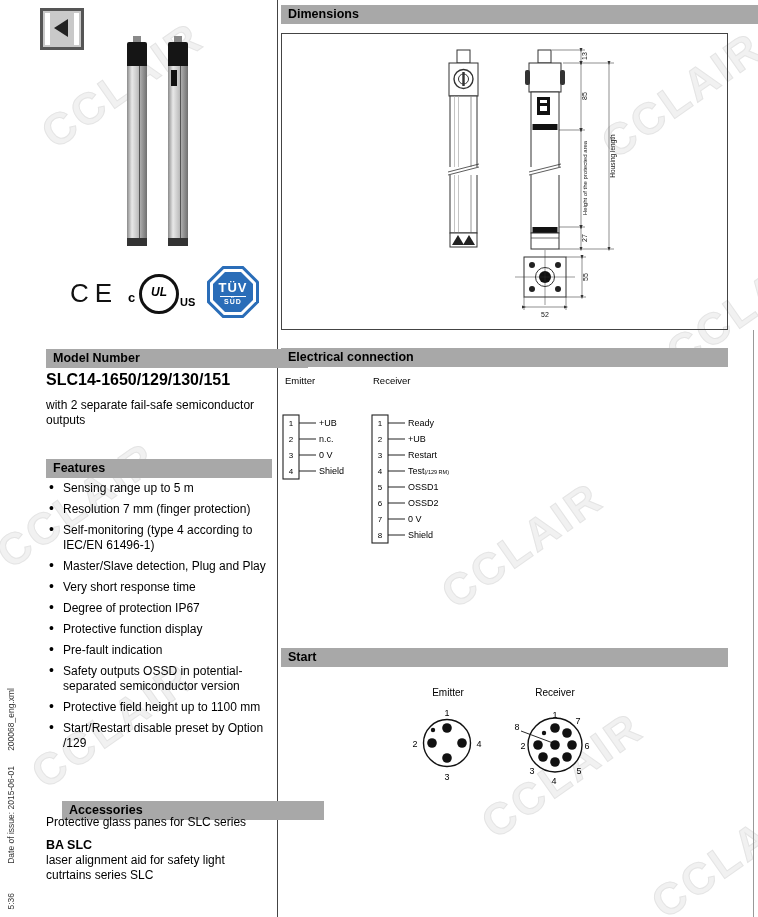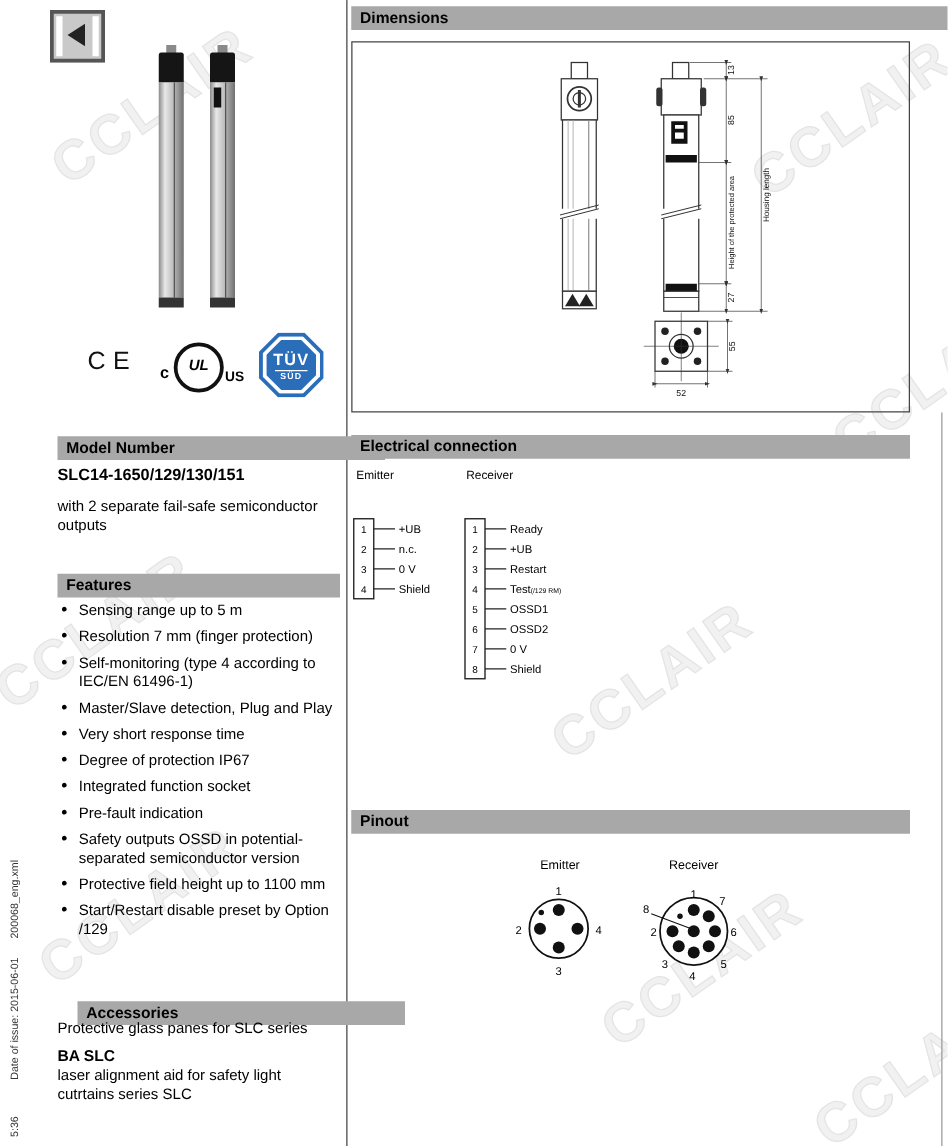--- a/index.html
+++ b/index.html
@@ -31,21 +31,21 @@
   
   .sensor{position:absolute;width:20px;height:210px;}
   .sensor .stub{position:absolute;left:6px;top:0;width:8px;height:7px;background:#8a8a8a;}
   .sensor .cap{position:absolute;left:0;top:6px;width:20px;height:24px;background:#151515;border-radius:2px 2px 0 0;}
   .sensor .body{position:absolute;left:0;top:30px;width:20px;height:172px;
                 background:linear-gradient(90deg,#8a8a8a 0%,#e8e8e8 25%,#c0c0c0 55%,#6f6f6f 100%);}
   .sensor .disp{position:absolute;left:3px;top:34px;width:6px;height:16px;background:#111;}
   .sensor .stripe{position:absolute;left:12px;top:30px;width:1px;height:172px;background:#555;}
   .sensor .foot{position:absolute;left:0;top:202px;width:20px;height:8px;background:#333;}
   
-  .ce{position:absolute;left:70px;top:278px;font-size:20px;letter-spacing:6px;color:#111;}
+  .ce{position:absolute;left:70px;top:278px;font-size:26px;letter-spacing:6px;color:#111;}
   .ulmark{position:absolute;left:139px;top:274px;width:34px;height:34px;border:3px solid #111;
           border-radius:50%;text-align:center;}
   .ulmark .ul-in{font-weight:bold;font-size:12px;line-height:30px;font-style:italic;}
   .ul-c{position:absolute;left:128px;top:290px;font-weight:bold;font-size:13px;}
   .ul-us{position:absolute;left:180px;top:296px;font-weight:bold;font-size:11px;}
   .oct{clip-path:polygon(30% 0,70% 0,100% 30%,100% 70%,70% 100%,30% 100%,0 70%,0 30%);}
   .tuv{position:absolute;left:207px;top:266px;width:52px;height:52px;}
   .tuv .o1{position:absolute;inset:0;}
   .tuv .o2{position:absolute;inset:3px;background:#fff;}
   .tuv .o3{position:absolute;inset:6px;}
@@ -110,32 +110,32 @@
   <div class="tuv">
     <div class="o1 oct" style="background:#2a6db8"></div>
     <div class="o2 oct"></div>
     <div class="o3 oct" style="background:#2a6db8"></div>
     <div class="t1">TÜV</div>
     <div class="rule"></div>
     <div class="t2">SÜD</div>
   </div>
 
   <div class="bar" style="left:46px;top:349px;width:262px">Model Number</div>
-  <div class="txt bold" style="left:46px;top:372px;width:226px;font-size:13px">SLC14-1650/129/130/151</div>
+  <div class="txt bold" style="left:46px;top:372px;width:226px;font-size:16px">SLC14-1650/129/130/151</div>
   <div class="txt" style="left:46px;top:398px;width:226px">with 2 separate fail-safe semiconductor outputs</div>
 
   <div class="bar" style="left:46px;top:459px;width:226px">Features</div>
   <ul class="features">
     <li>Sensing range up to 5 m</li>
     <li>Resolution 7 mm (finger protection)</li>
     <li>Self-monitoring (type 4 according to IEC/EN 61496-1)</li>
     <li>Master/Slave detection, Plug and Play</li>
     <li>Very short response time</li>
     <li>Degree of protection IP67</li>
-    <li>Integrated function socket</li>
+    <li>Protective function display</li>
     <li>Pre-fault indication</li>
     <li>Safety outputs OSSD in potential-separated semiconductor version</li>
     <li>Protective field height up to 1100 mm</li>
     <li>Start/Restart disable preset by Option /129</li>
   </ul>
 
   <div class="bar" style="left:62px;top:801px;width:262px">Accessories</div>
   <div class="txt" style="left:46px;top:815px;width:226px">
     <div class="acc-desc">Protective glass panes for SLC series</div>
     <div class="acc-name">BA SLC</div>
@@ -290,21 +290,21 @@
           <tspan>Test</tspan><tspan font-size="5.5">(/129 RM)</tspan>
         </text>
         <text x="127" y="78">OSSD1</text>
         <text x="127" y="94">OSSD2</text>
         <text x="127" y="110">0 V</text>
         <text x="127" y="126">Shield</text>
       </g>
     </g>
   </svg>
 
-  <div class="bar" style="left:281px;top:648px;width:447px">Pinout</div>
+  <div class="bar" style="left:281px;top:648px;width:447px">Start</div>
   <div class="coltitle" style="left:420px;top:687px;width:56px;text-align:center;font-size:10px">Emitter</div>
   <div class="coltitle" style="left:527px;top:687px;width:56px;text-align:center;font-size:10px">Receiver</div>
 
   <svg style="position:absolute;left:281px;top:678px" width="447" height="115" viewBox="0 0 447 115">
 
     <g>
       <circle cx="166" cy="65" r="23.5" fill="#fff" stroke="#111" stroke-width="1.4"></circle>
       <circle cx="166" cy="50" r="4.8" fill="#111"></circle>
       <circle cx="151" cy="65" r="4.8" fill="#111"></circle>
       <circle cx="181" cy="65" r="4.8" fill="#111"></circle>

